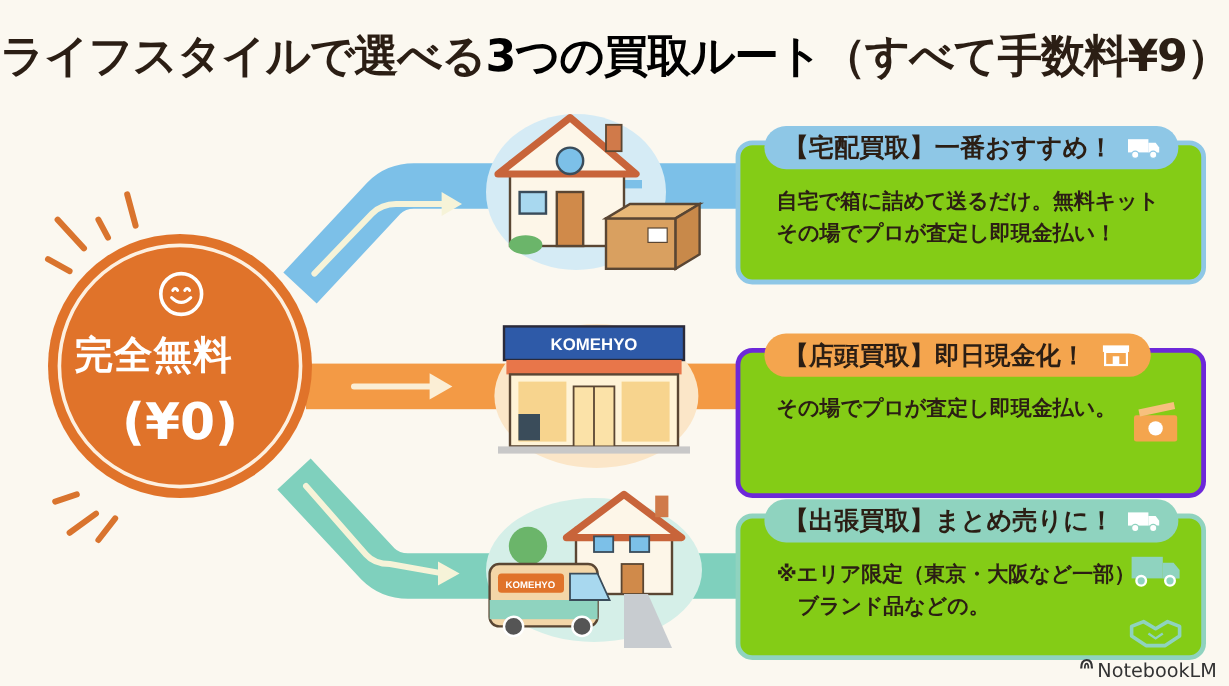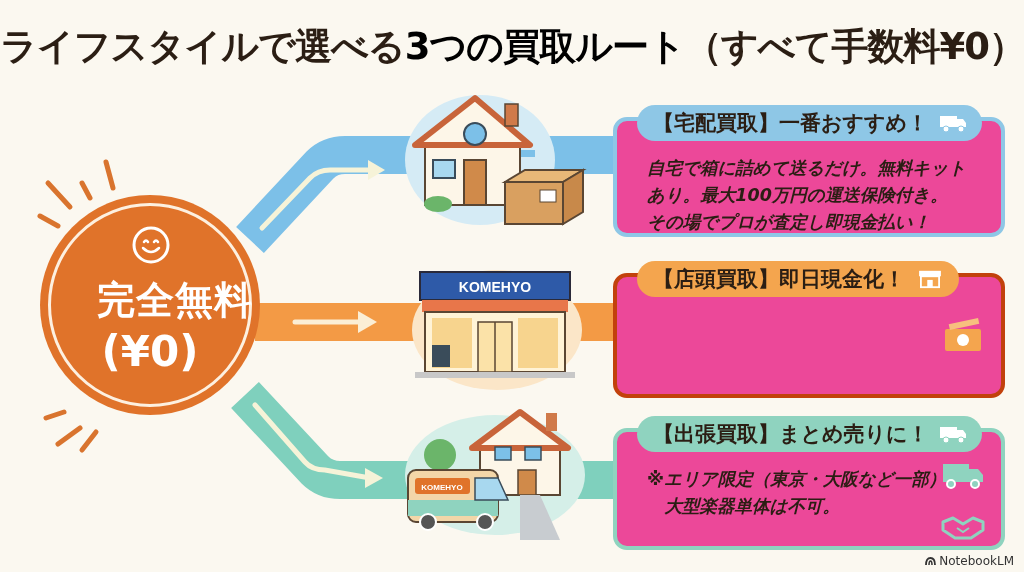--- a/index.html
+++ b/index.html
@@ -3,42 +3,42 @@
   <meta charset="utf-8">
   <style>
     html,body{margin:0;padding:0;}
     body{width:1024px;height:572px;background:#fbf8f0;position:relative;overflow:hidden;font-family:"DejaVu Sans",sans-serif;color:#2b2219;}
     .title{position:absolute;left:0;top:22px;width:1024px;text-align:center;font-size:37px;font-weight:bold;letter-spacing:-1px;color:#2b1e14;white-space:nowrap;}
     .title .hl{color:#000000;}
     svg.flow{position:absolute;left:0;top:0;}
     .badge{position:absolute;left:40px;top:195px;width:220px;height:220px;border-radius:50%;background:#e0732a;box-shadow:0 0 0 0 #fff;}
     .badge .ring{position:absolute;left:8px;top:8px;right:8px;bottom:8px;border:3px solid #fdf0e0;border-radius:50%;}
     .badge .smile{position:absolute;left:91px;top:30px;width:40px;height:40px;}
-    .badge .main{position:absolute;left:0;width:176px;text-align:center;top:80px;font-size:38px;font-weight:bold;color:#fff;letter-spacing:1px;margin-left:47px;}
+    .badge .main{position:absolute;left:0;width:176px;text-align:center;top:80px;font-size:32px;font-weight:bold;color:#fff;letter-spacing:1px;}
     .badge .sub{position:absolute;left:0;width:220px;text-align:center;top:132px;font-size:42px;font-weight:bold;color:#fff;}
-    .card{position:absolute;left:613px;width:392px;background:#ec4899;border-radius:14px;box-sizing:border-box;}
+    .card{position:absolute;left:613px;width:392px;background:#84cc16;border-radius:14px;box-sizing:border-box;}
     .card .head{position:absolute;left:20px;top:-16px;height:36px;border-radius:18px;display:flex;align-items:center;padding:0 14px 0 16px;font-size:21px;font-weight:bold;color:#2b1e14;white-space:nowrap;}
     .card .head .ic{margin-left:10px;width:30px;height:20px;}
-    .card .body{position:absolute;left:30px;top:34px;right:60px;font-size:17.5px;font-weight:bold;line-height:27px;color:#2b1e14;font-style:italic;}
+    .card .body{position:absolute;left:30px;top:34px;right:60px;font-size:17.5px;font-weight:bold;line-height:27px;color:#2b1e14;}
     .card .body div{white-space:nowrap;}
     .card .body .note{font-size:16px;}
     .c1{top:117px;height:120px;border:4px solid #8ec7e6;}
     .c1 .head{background:#8ec7e6;}
-    .c2{top:273px;height:125px;border:4px solid #c2410c;}
+    .c2{top:290px;height:125px;border:4px solid #6d28d9;}
     .c2 .head{background:#f4a54e;}
     .c3{top:428px;height:122px;border:4px solid #8fd3bf;}
     .c3 .head{background:#8fd3bf;text-align:center;}
     .side-ic{position:absolute;right:16px;}
-    .nb{position:absolute;right:10px;bottom:4px;font-size:12px;color:#333;display:flex;align-items:center;gap:3px;}
+    .nb{position:absolute;right:10px;bottom:4px;font-size:16px;color:#333;display:flex;gap:3px;}
   </style>
 </head>
 <body>
 
 <div class="title">
-  <span>ライフスタイルで選べる</span><span class="hl">3つの買取ルート</span><span>（すべて手数料¥0）</span>
+  <span>ライフスタイルで選べる</span><span class="hl">3つの買取ルート</span><span>（すべて手数料¥9）</span>
 </div>
 
 <svg class="flow" width="1024" height="572">
 
   <g stroke="#d9742e" stroke-width="5" stroke-linecap="round">
     <line x1="48" y1="183" x2="70" y2="207"></line>
     <line x1="82" y1="183" x2="90" y2="198"></line>
     <line x1="106" y1="162" x2="113" y2="188"></line>
     <line x1="40" y1="216" x2="58" y2="226"></line>
     <line x1="46" y1="418" x2="64" y2="412"></line>
@@ -124,56 +124,56 @@
     <span>【宅配買取】一番おすすめ！</span>
     <svg class="ic" viewBox="0 0 30 20">
       <rect x="2" y="3" width="17" height="11" fill="#fff"></rect>
         <polygon points="19,6 25,6 28,10 28,14 19,14" fill="#fff"></polygon>
       <circle cx="8" cy="16" r="3" fill="#fff" stroke="#8ec7e6"></circle>
         <circle cx="23" cy="16" r="3" fill="#fff" stroke="#8ec7e6"></circle>
     </svg>
   </div>
   <div class="body">
     <div>自宅で箱に詰めて送るだけ。無料キット</div>
-    <div>あり。最大100万円の運送保険付き。</div>
     <div>その場でプロが査定し即現金払い！</div>
   </div>
 </div>
 
 <div class="card c2">
   <div class="head">
     <span>【店頭買取】即日現金化！</span>
     <svg class="ic" viewBox="0 0 30 22">
       <rect x="3" y="2" width="24" height="6" fill="#fff"></rect>
         <rect x="5" y="8" width="20" height="12" fill="none" stroke="#fff" stroke-width="2"></rect>
       <rect x="12" y="12" width="6" height="8" fill="#fff"></rect>
     </svg>
   </div>
   <div class="body">
+    <div>その場でプロが査定し即現金払い。</div>
   </div>
   <svg class="side-ic" style="top:40px;" width="44" height="36" viewBox="0 0 44 36">
     <rect x="4" y="12" width="36" height="22" rx="2" fill="#f4a54e"></rect>
     <rect x="8" y="4" width="30" height="6" fill="#f7c07e" transform="rotate(-12 23 7)"></rect>
     <circle cx="22" cy="23" r="6" fill="#fff"></circle>
   </svg>
 </div>
 
 <div class="card c3">
   <div class="head">
     <span>【出張買取】まとめ売りに！</span>
     <svg class="ic" viewBox="0 0 30 20">
       <rect x="2" y="3" width="17" height="11" fill="#fff"></rect>
         <polygon points="19,6 25,6 28,10 28,14 19,14" fill="#fff"></polygon>
       <circle cx="8" cy="16" r="3" fill="#fff" stroke="#8fd3bf"></circle>
         <circle cx="23" cy="16" r="3" fill="#fff" stroke="#8fd3bf"></circle>
     </svg>
   </div>
   <div class="body">
     <div>※エリア限定（東京・大阪など一部）。</div>
-    <div>　大型楽器単体は不可。</div>
+    <div>　ブランド品などの。</div>
   </div>
   <svg class="side-ic" style="top:28px;" width="44" height="30" viewBox="0 0 44 30">
     <rect x="2" y="4" width="26" height="18" fill="#8fd3bf"></rect>
       <polygon points="28,9 37,9 42,15 42,22 28,22" fill="#8fd3bf"></polygon>
     <circle cx="10" cy="24" r="4" fill="#8fd3bf" stroke="#fff" stroke-width="2"></circle>
       <circle cx="34" cy="24" r="4" fill="#8fd3bf" stroke="#fff" stroke-width="2"></circle>
   </svg>
   <svg class="side-ic" style="top:80px;" width="44" height="30" viewBox="0 0 44 30">
     <path d="M2 10 L12 6 L22 12 L32 6 L42 10 L42 18 L30 26 L14 26 L2 18 Z" fill="none" stroke="#8fd3bf" stroke-width="3" stroke-linejoin="round"></path>
     <path d="M16 16 L22 20 L28 16" fill="none" stroke="#8fd3bf" stroke-width="2"></path>

